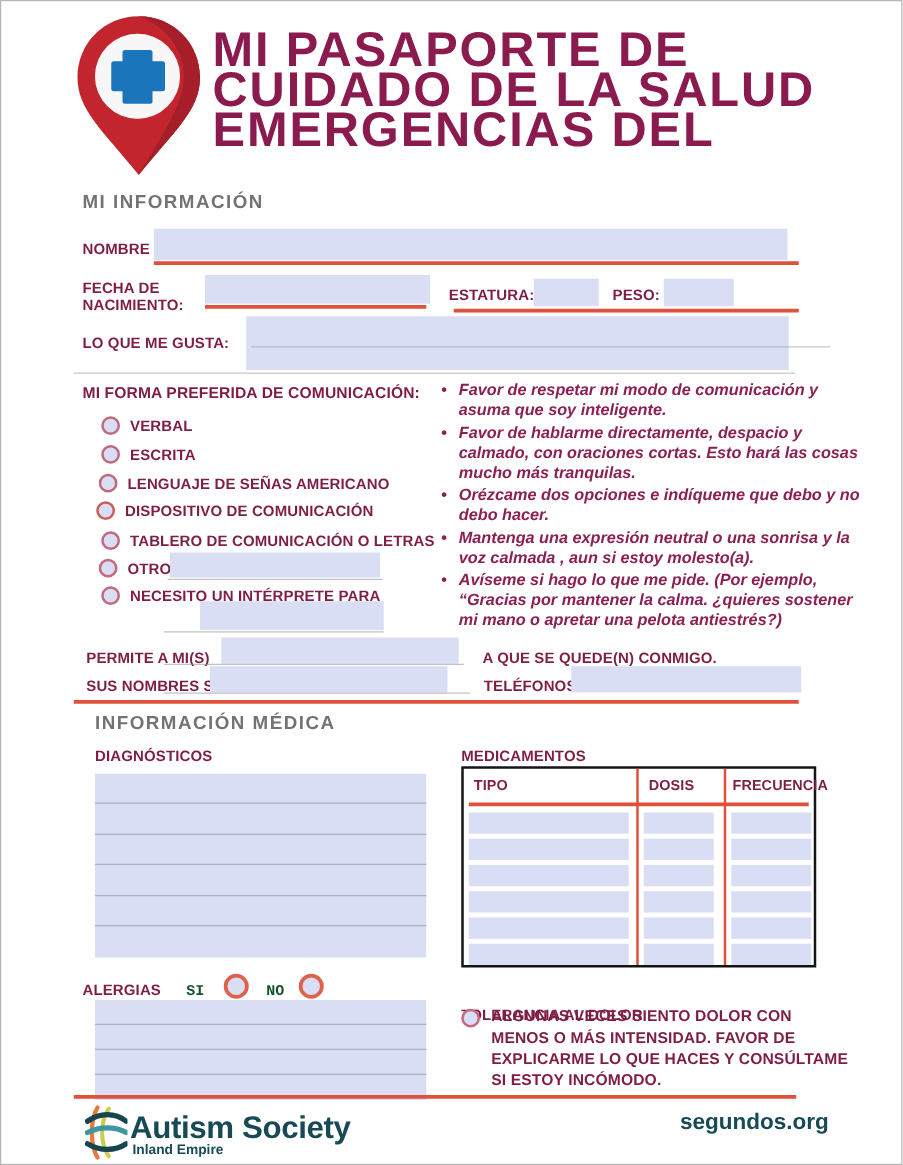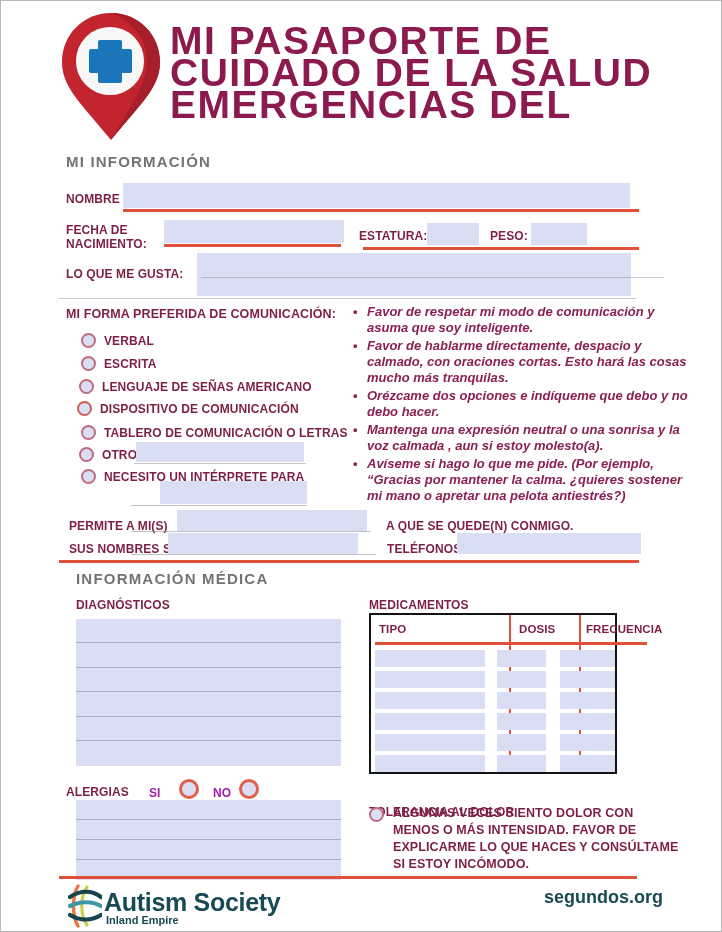--- a/index.html
+++ b/index.html
@@ -4,21 +4,21 @@
 <style>
   * { margin:0; padding:0; box-sizing:border-box; }
   body { background:#ffffff; font-family:"Liberation Sans", sans-serif; }
   .page { position:relative; width:722px; height:932px; background:#ffffff;
           border:1px solid #b8b8b8; overflow:hidden; }
   .abs { position:absolute; }
   .title { color:#8B1A4E; font-weight:bold; font-size:39px; line-height:32px;
            letter-spacing:1.5px; }
   .h-section { color:#737373; font-weight:bold; font-size:15px; letter-spacing:1.2px; }
   .label { color:#7E1E45; font-weight:bold; font-size:12px; letter-spacing:0.1px; }
-  .label-sm { color:#a21caf; font-weight:bold; font-size:12px; }
+  .label-sm { color:#14532d; font-weight:bold; font-size:12px;font-family:Liberation Mono, monospace; }
   .field { background:#DADEF5; }
   .redline { background:#E0513B; height:3px; }
   .grayline { background:#9a9a9a; height:1px; }
   .radio { width:15px; height:15px; border-radius:50%; background:#DADEF5;
            border:2px solid #C06A7E; }
   .radio-big { width:20px; height:20px; border-radius:50%; background:#DADEF5;
            border:3px solid #E0604A; }
   .opt-row { position:absolute; display:flex; align-items:center; gap:8px; }
   .tips { color:#8B2052; font-style:italic; font-weight:bold; font-size:13px;
           line-height:16px; list-style:none; }
@@ -133,21 +133,21 @@
   <div class="abs label" style="left:75px; top:597px;">DIAGNÓSTICOS</div>
   <div class="abs field" style="left:75px; top:618px; width:265px; height:147px;">
     <div class="diagrow" style="height:24px;"></div>
     <div class="diagrow" style="height:25px;"></div>
     <div class="diagrow" style="height:24px;"></div>
     <div class="diagrow" style="height:25px;"></div>
     <div class="diagrow" style="height:24px;"></div>
   </div>
 
   <div class="abs label" style="left:368px; top:597px;">MEDICAMENTOS</div>
-  <div class="abs medtable" style="left:368px; top:612px; width:248px; height:161px;">
+  <div class="abs medtable" style="left:368px; top:612px; width:284px; height:161px;">
     <div class="col-sep" style="left:138px;"></div>
     <div class="col-sep" style="left:208px;"></div>
     <div class="abs label" style="left:8px; top:8px; font-size:11.5px;">TIPO</div>
     <div class="abs label" style="left:148px; top:8px; font-size:11.5px;">DOSIS</div>
     <div class="abs label" style="left:215px; top:8px; font-size:11.5px;">FRECUENCIA</div>
     <div class="abs redline" style="left:4px; top:27px; width:272px;"></div>
 
     <div class="mrow" style="top:35px;">
       <div class="mcell" style="margin-left:4px; width:128px; height:17px;"></div>
       <div class="mcell" style="margin-left:12px; width:56px; height:17px;"></div>

